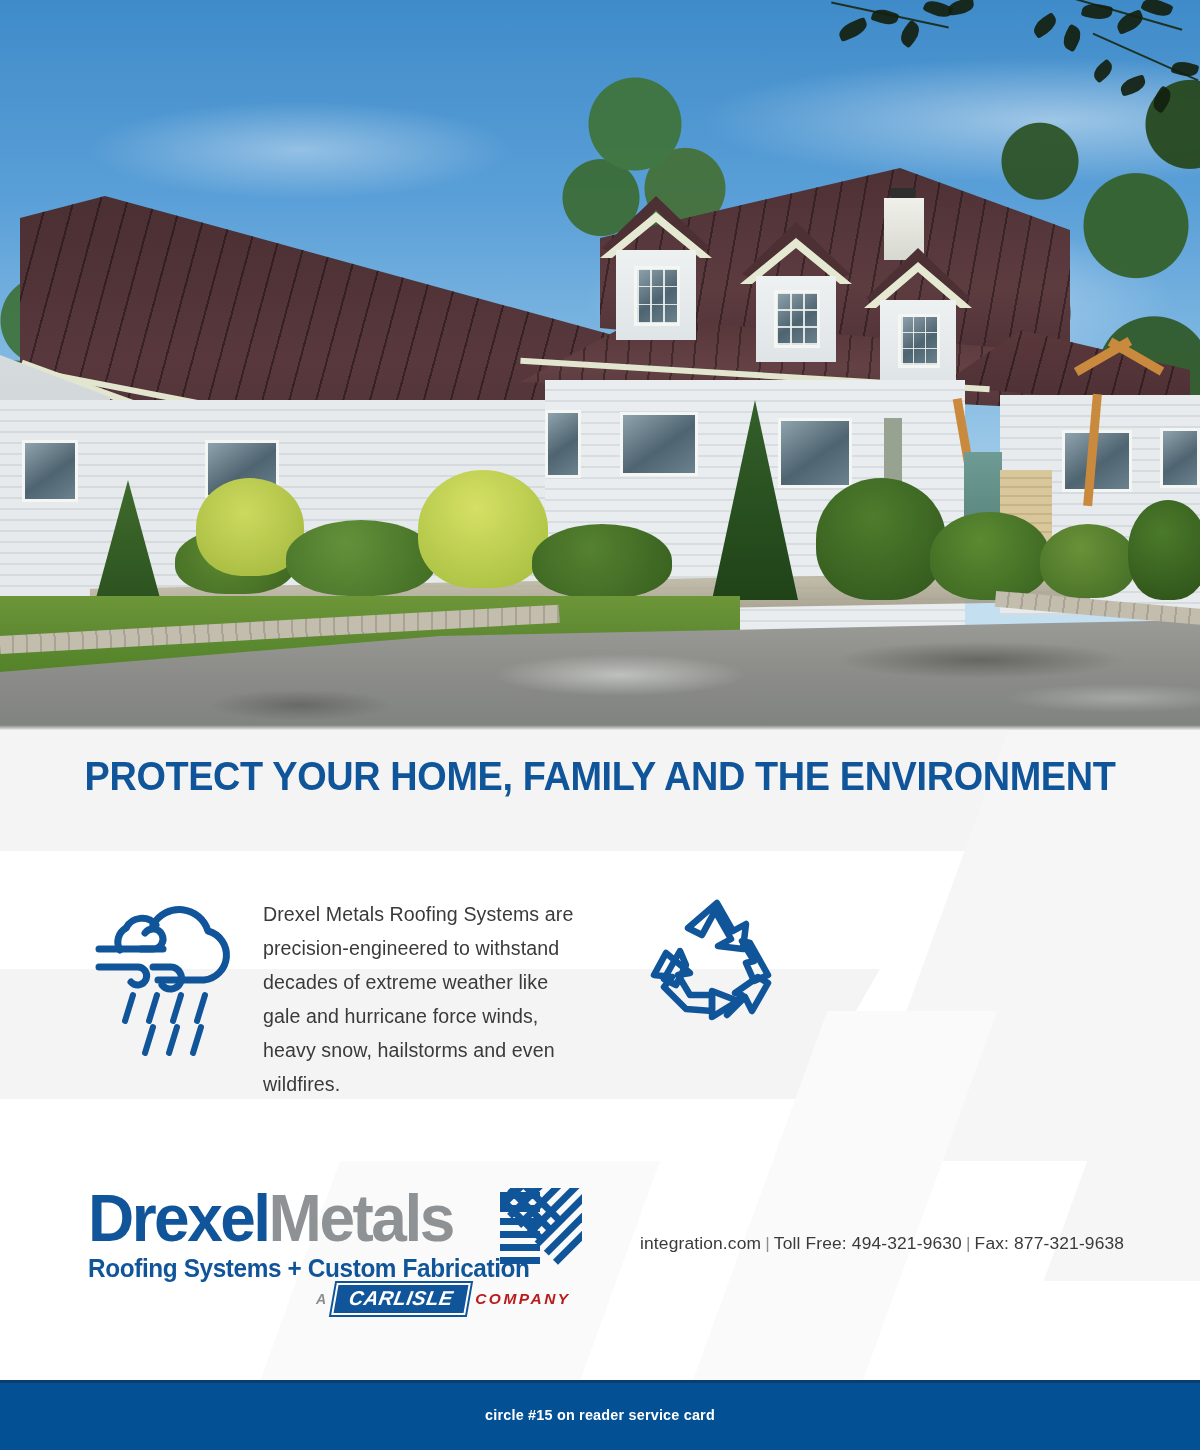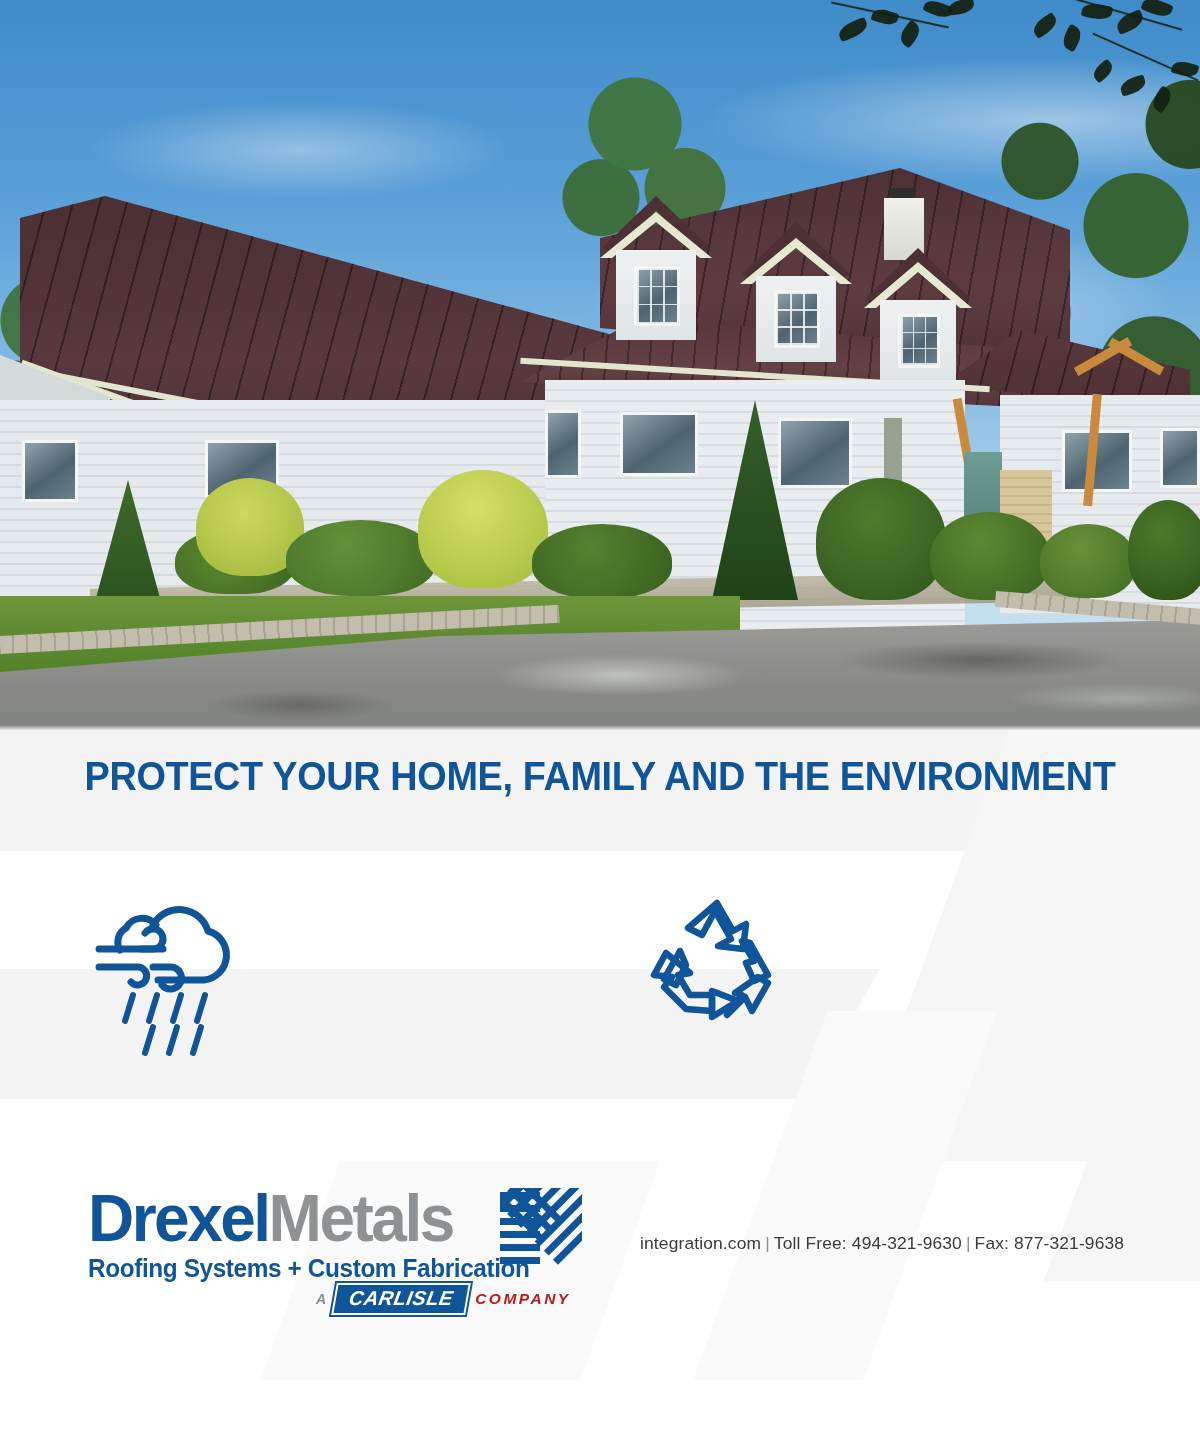--- a/index.html
+++ b/index.html
@@ -387,20 +387,21 @@
               <path d="M38 104 l-8 26"></path>
               <path d="M62 104 l-8 26"></path>
               <path d="M86 104 l-8 26"></path>
               <path d="M110 104 l-8 26"></path>
               <path d="M58 136 l-8 26"></path>
               <path d="M82 136 l-8 26"></path>
               <path d="M106 136 l-8 26"></path>
             </g>
           </svg>
         </div>
+        <p class="bodyText">Drexel Metals Roofing Systems are precision-engineered to withstand decades of extreme weather like gale and hurricane force winds, heavy snow, hailstorms and even wildfires.</p>
       </div>
 
       <div class="col colRight">
         <div class="iconBox">
           <svg width="135" height="135" viewBox="0 0 135 135" fill="none" stroke="#10559A" stroke-width="6.5" stroke-linejoin="round" stroke-linecap="round">
             <path d="M67 12 L83 40 L96 33 L93 58 L68 55 L81 48 L65 20 L52 44 L38 37 Z"></path>
             <path d="M118 92 L102 120 L95 106 L77 124 L92 104 L85 102 L108 86 Z"></path>
             <path d="M100 52 L118 84 L104 90 L96 72 L104 70 L92 50 Z"></path>
             <path d="M16 62 L4 84 L22 86 L14 96 L36 118 L62 120 L62 104 L40 104 L28 84 L40 82 Z"></path>
             <path d="M30 60 L14 88 L26 94 L36 74 Z"></path>
@@ -454,14 +455,18 @@
   <div class="carlisleRow">
     <span class="cA">A</span>
     <span class="cBadge"><span>CARLISLE</span></span>
     <span class="cCo">COMPANY</span>
   </div>
 
   <div class="contact">
     <div><span>integration.com</span><span class="sep">|</span><span>Toll Free: 494-321-9630</span><span class="sep">|</span><span>Fax: 877-321-9638</span></div>
   </div>
 
+  <div class="bottomBar">
+    <div class="topline"></div>
+    <div class="barText">circle #15 on reader service card</div>
+  </div>
 
 </div>
 
 </body></html>

